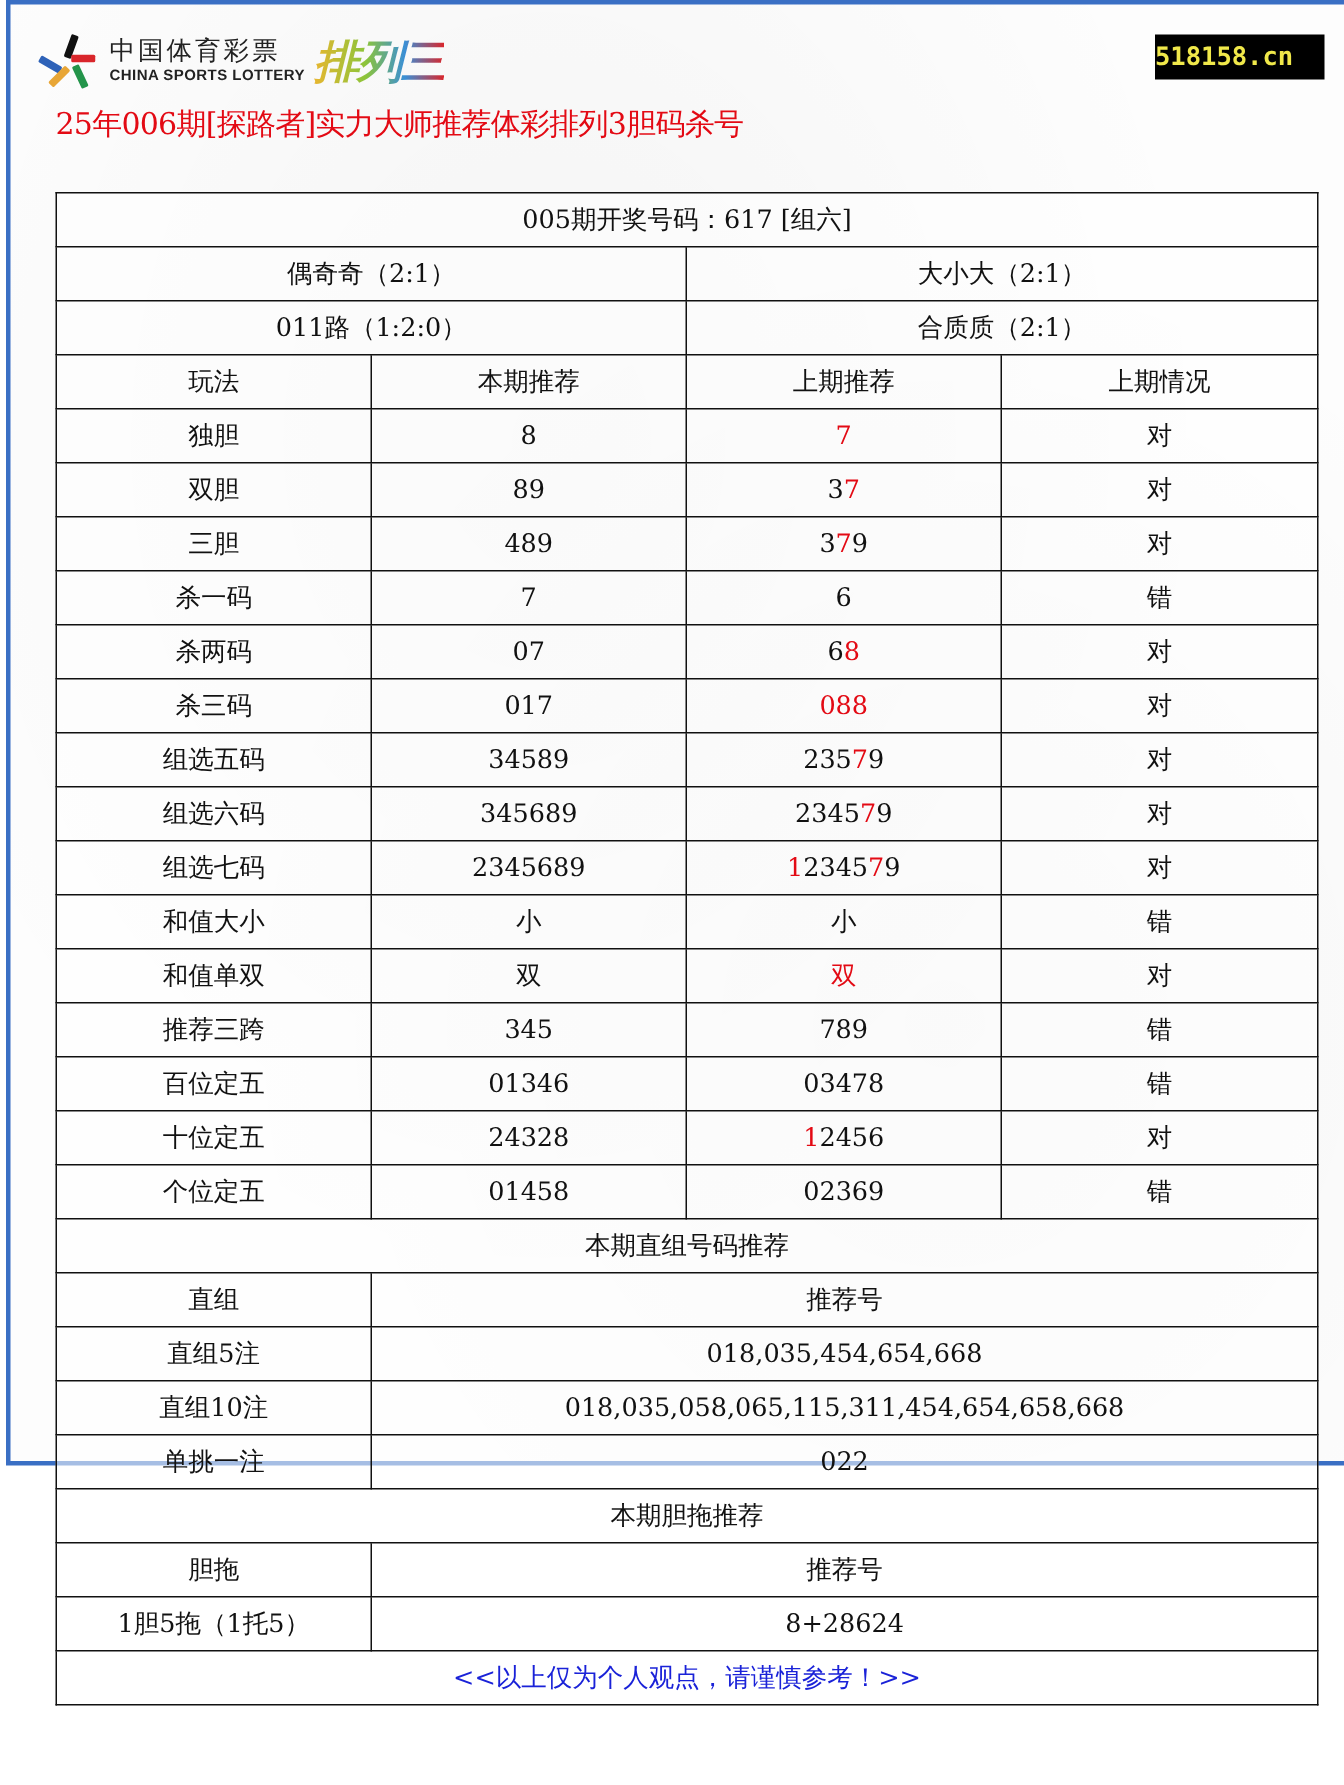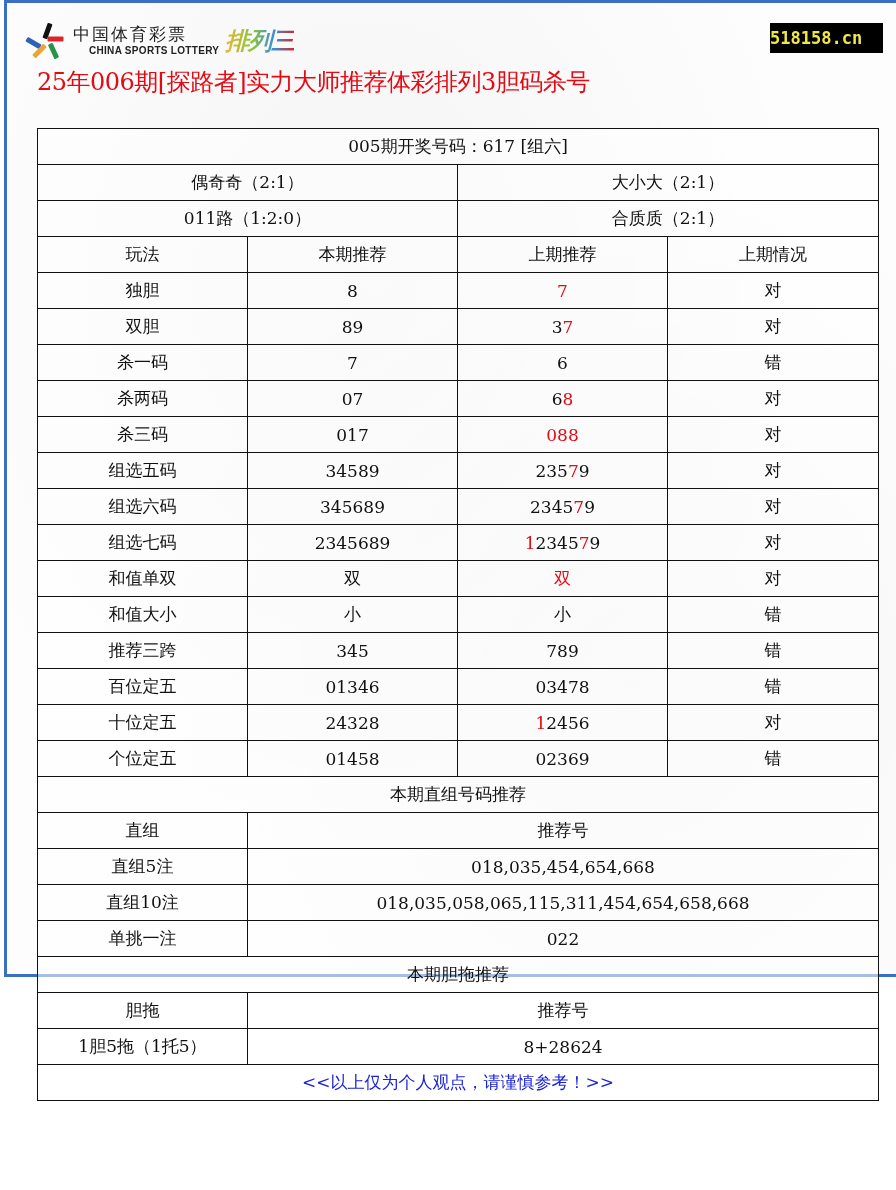--- a/index.html
+++ b/index.html
@@ -14,30 +14,30 @@
     background:
       radial-gradient(ellipse at 40% 30%, rgba(0,0,0,0.035), rgba(0,0,0,0) 60%),
       radial-gradient(ellipse at 70% 70%, rgba(0,0,0,0.03), rgba(0,0,0,0) 55%),
       #fdfdfd;
   }
   .logo { position: absolute; left: 20px; top: 18px; height: 40px; display: flex; align-items: center; }
   .logo-mark { width: 40px; height: 40px; position: relative; }
   .logo-mark span { position: absolute; width: 5px; height: 16px; border-radius: 1px; }
   .logo-text { margin-left: 6px; display: flex; flex-direction: column; line-height: 1; }
   .logo-cn { font-family: "DejaVu Sans", sans-serif; font-size: 17px; color: #222; letter-spacing: 2px; }
-  .logo-en { font-family: "Liberation Sans", sans-serif; font-size: 10px; font-weight: bold; color: #222; margin-top: 3px; letter-spacing: 0.3px; margin-left: 16px; }
-  .logo-pl3 { margin-left: 6px; font-family: "DejaVu Sans", sans-serif; font-weight: bold; font-style: italic; font-size: 24px; letter-spacing: -1px; }
+  .logo-en { font-family: "Liberation Sans", sans-serif; font-size: 10px; font-weight: bold; color: #222; margin-top: 3px; letter-spacing: 0.3px; }
+  .logo-pl3 { margin-left: 6px; font-family: "DejaVu Sans", sans-serif; font-weight: bold; font-style: italic; font-size: 30px; letter-spacing: -1px; }
   .site-badge {
     position: absolute; left: 763px; top: 20px; width: 113px; height: 30px;
     background: #000; color: #f0e84a; font-family: "DejaVu Sans Mono", monospace;
     font-size: 17px; font-weight: bold; line-height: 30px; text-align: left;
   }
   .page-title {
     position: absolute; left: 30px; top: 58px; width: 850px;
-    color: #e30a14; font-size: 24px; line-height: 42px; white-space: nowrap;
+    color: #e30a14; font-size: 20px; line-height: 42px; white-space: nowrap;
     font-family: "DejaVu Serif", serif; letter-spacing: -0.5px;
   }
   table.main {
     position: absolute; left: 30px; top: 125px; width: 841px;
     border-collapse: collapse; table-layout: fixed;
     background: rgba(255,255,255,0.55);
   }
   table.main td {
     border: 1px solid #111; height: 35px; padding: 0;
     text-align: center; vertical-align: middle;
@@ -102,20 +102,26 @@
           <td class="nums"><span class="hl">7</span></td>
           <td class="red">对</td>
         </tr>
         <tr>
           <td>双胆</td>
           <td>89</td>
           <td class="nums"><span>3</span><span class="hl">7</span></td>
           <td class="red">对</td>
         </tr>
         <tr>
+          <td>三胆</td>
+          <td>489</td>
+          <td class="nums"><span>3</span><span class="hl">7</span><span>9</span></td>
+          <td class="red">对</td>
+        </tr>
+        <tr>
           <td>杀一码</td>
           <td>7</td>
           <td class="nums"><span>6</span></td>
           <td>错</td>
         </tr>
         <tr>
           <td>杀两码</td>
           <td>07</td>
           <td class="nums"><span>6</span><span class="hl">8</span></td>
           <td class="red">对</td>
@@ -138,32 +144,32 @@
           <td class="nums"><span>2345</span><span class="hl">7</span><span>9</span></td>
           <td class="red">对</td>
         </tr>
         <tr>
           <td>组选七码</td>
           <td>2345689</td>
           <td class="nums"><span class="hl">1</span><span>2345</span><span class="hl">7</span><span>9</span></td>
           <td class="red">对</td>
         </tr>
         <tr>
+          <td>和值大小</td>
+          <td>小</td>
+          <td class="nums"><span>小</span></td>
+          <td>错</td>
+        </tr>
+        <tr>
           <td>和值单双</td>
           <td>双</td>
           <td class="nums"><span class="hl">双</span></td>
           <td class="red">对</td>
         </tr>
         <tr>
-          <td>和值大小</td>
-          <td>小</td>
-          <td class="nums"><span>小</span></td>
-          <td>错</td>
-        </tr>
-        <tr>
           <td>推荐三跨</td>
           <td>345</td>
           <td class="nums"><span>789</span></td>
           <td>错</td>
         </tr>
         <tr>
           <td>百位定五</td>
           <td>01346</td>
           <td class="nums"><span>03478</span></td>
           <td>错</td>

